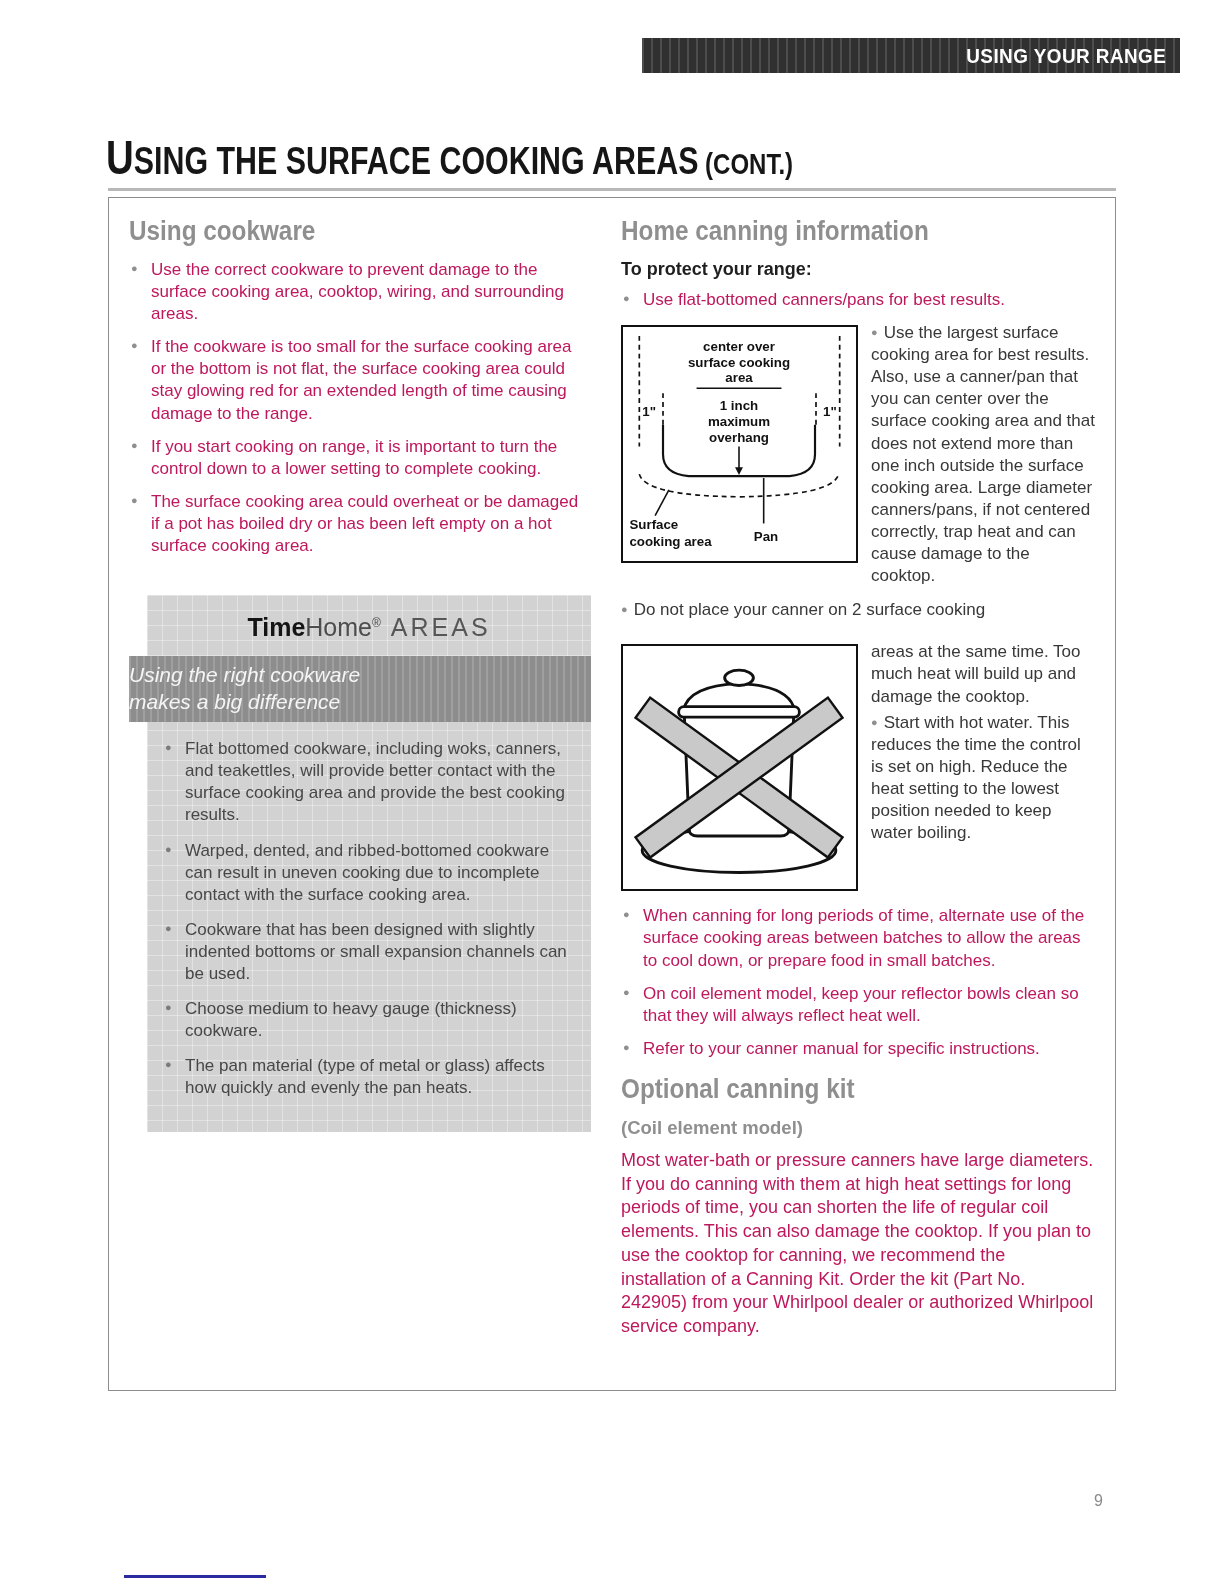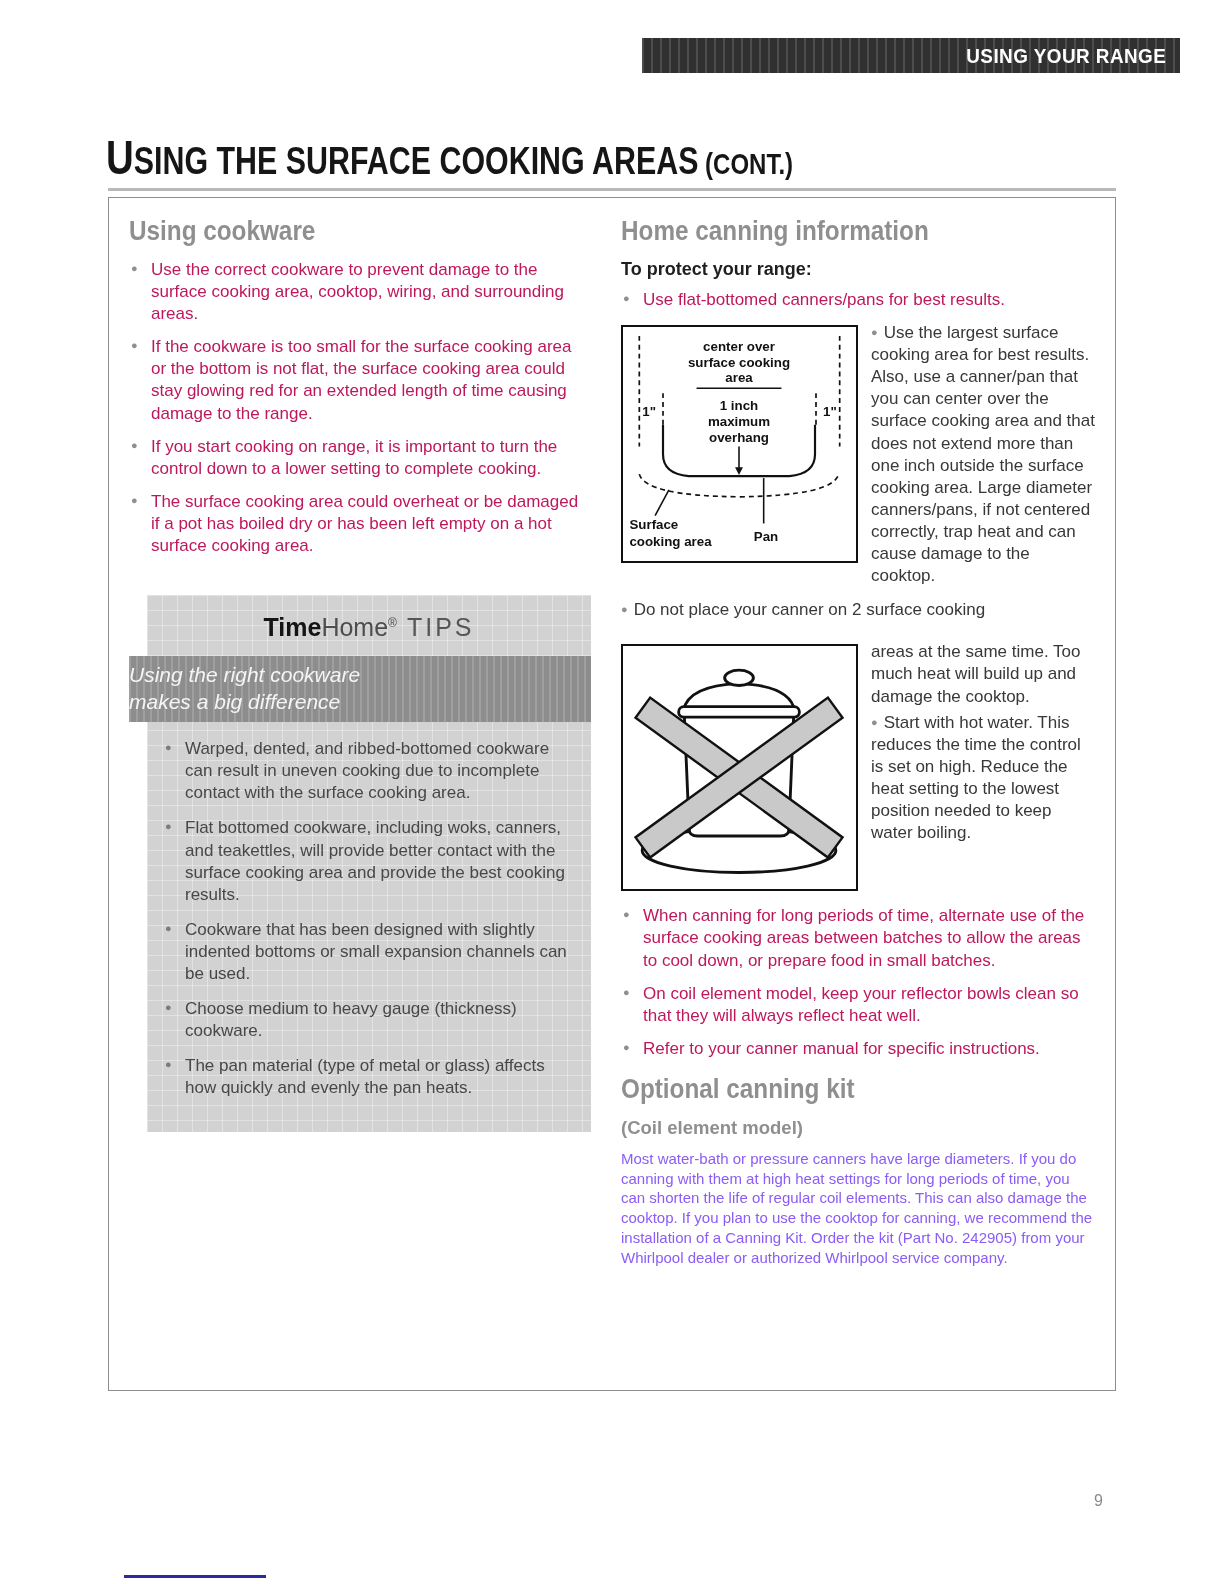--- a/index.html
+++ b/index.html
@@ -53,21 +53,21 @@
   .bold-lead { font-weight:bold; font-size:18px; color:#1f1f1f; margin:10px 0 9px; }
   .fig { float:left; border:2.5px solid #111; background:#fff; margin:3px 13px 6px 0; }
   .fig-diagram { width:237px; height:238px; padding:3px 2px; }
   .fig-canner  { width:237px; height:247px; padding:5px; }
   .wrap-p { font-size:17px; line-height:1.3; color:#383838; margin-bottom:4px; }
   .dot { color:#8f8f8f; font-size:11px; margin-right:6px; position:relative; top:-2px; }
   .lead-line { margin-bottom:20px; }
   .clear { clear:both; height:8px; }
 
   .coil-sub { font-weight:bold; color:#8f8f8f; font-size:18.5px; margin:0 0 10px; }
-  .body-p { font-size:15px; line-height:1.32; color:#8b5cf6; }
+  .body-p { font-size:18px; line-height:1.32; color:#be185d; }
 
   .page-num { position:absolute; left:1094px; top:1492px; font-size:16px; color:#8a8a8a; }
   .bottom-mark { position:absolute; left:124px; top:1575px; width:142px; height:3px; background:#2b2ba0; }
 
   
   .dlabel { font-family:"Liberation Sans", sans-serif; font-size:13.5px; font-weight:bold; fill:#111; }
   .dash { stroke:#111; stroke-width:1.7; stroke-dasharray:5 4; fill:none; }
   .solid { stroke:#111; fill:none; }
 </style>
 </head>
@@ -89,28 +89,28 @@
     <div class="col-left">
       <span class="section-h">Using cookware</span>
 
       <div class="b-item">Use the correct cookware to prevent damage to the surface cooking area, cooktop, wiring, and surrounding areas.</div>
       <div class="b-item">If the cookware is too small for the surface cooking area or the bottom is not flat, the surface cooking area could stay glowing red for an extended length of time causing damage to the range.</div>
       <div class="b-item">If you start cooking on range, it is important to turn the control down to a lower setting to complete cooking.</div>
       <div class="b-item">The surface cooking area could overheat or be damaged if a pot has boiled dry or has been left empty on a hot surface cooking area.</div>
 
       <div class="tips">
         <div class="tips-title">
-          <span class="tt-bold">Time</span><span class="tt-light">Home</span><span class="tt-reg">®</span><span class="tt-tips">TIPS</span>
+          <span class="tt-bold">Time</span><span class="tt-light">Home</span><span class="tt-reg">®</span><span class="tt-tips">AREAS</span>
         </div>
         <div class="tips-banner">
           <span>Using the right cookware</span>
           <span>makes a big difference</span>
         </div>
+        <div class="b-item">Flat bottomed cookware, including woks, canners, and teakettles, will provide better contact with the surface cooking area and provide the best cooking results.</div>
         <div class="b-item">Warped, dented, and ribbed-bottomed cookware can result in uneven cooking due to incomplete contact with the surface cooking area.</div>
-        <div class="b-item">Flat bottomed cookware, including woks, canners, and teakettles, will provide better contact with the surface cooking area and provide the best cooking results.</div>
         <div class="b-item">Cookware that has been designed with slightly indented bottoms or small expansion channels can be used.</div>
         <div class="b-item">Choose medium to heavy gauge (thickness) cookware.</div>
         <div class="b-item">The pan material (type of metal or glass) affects how quickly and evenly the pan heats.</div>
       </div>
     </div>
 
     <div class="col-right">
       <span class="section-h">Home canning information</span>
       <div class="bold-lead">To protect your range:</div>
       <div class="b-item">Use flat-bottomed canners/pans for best results.</div>

